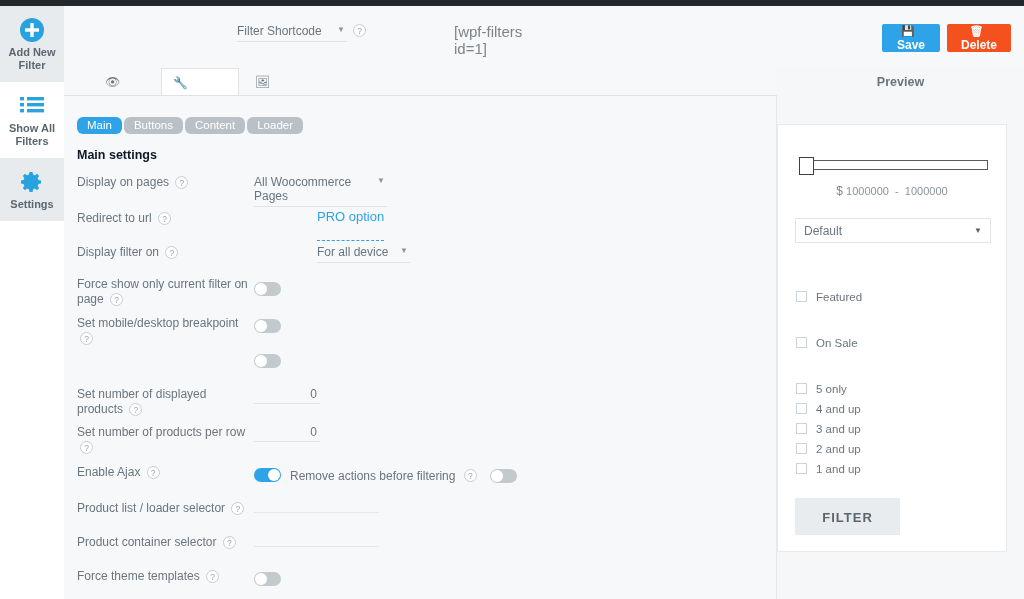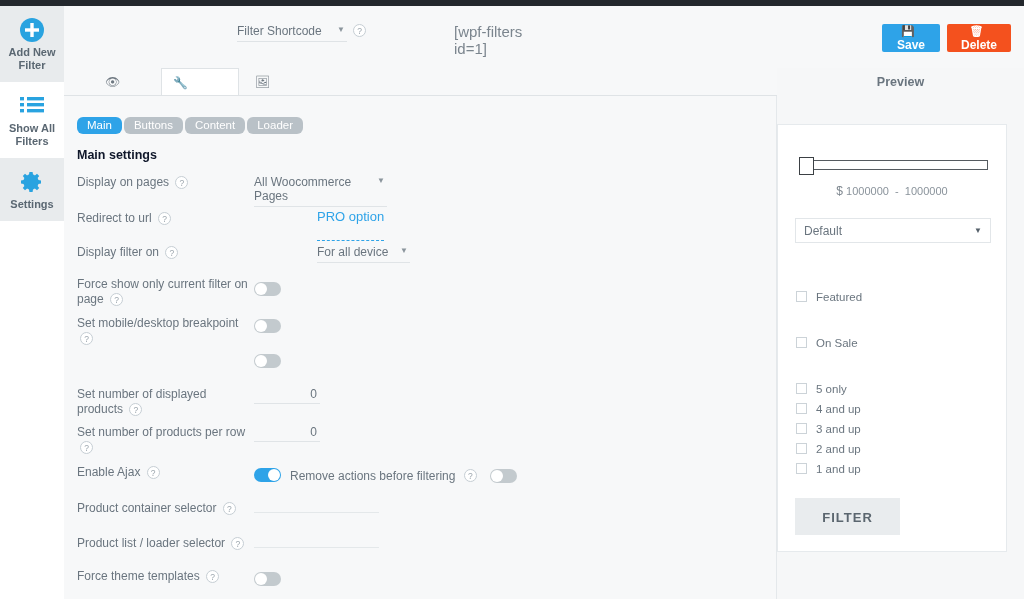--- a/index.html
+++ b/index.html
@@ -372,33 +372,33 @@
         <div class="r-ctrl" style="top:3px;left:190px;">
           <span class="toggle on"><span class="knob"></span></span>
         </div>
         <div class="r-ctrl" style="top:4px;left:226px;">
           <span class="inline-lbl">Remove actions before filtering</span>
           <span class="help-q">?</span>
           <span class="toggle" style="margin-left:9px;"><span class="knob"></span></span>
         </div>
       </div>
 
+      <div class="row" style="height:34px;">
+        <div class="r-label" style="top:4px;">
+          <span>Product list / loader selector</span>
+          <span class="help-q">?</span>
+        </div>
+        <div class="r-ctrl" style="top:2px;left:190px;">
+          <div class="txt-field"></div>
+        </div>
+      </div>
+
       <div class="row" style="height:35px;">
         <div class="r-label" style="top:4px;">
           <span>Product container selector</span>
-          <span class="help-q">?</span>
-        </div>
-        <div class="r-ctrl" style="top:2px;left:190px;">
-          <div class="txt-field"></div>
-        </div>
-      </div>
-
-      <div class="row" style="height:34px;">
-        <div class="r-label" style="top:4px;">
-          <span>Product list / loader selector</span>
           <span class="help-q">?</span>
         </div>
         <div class="r-ctrl" style="top:2px;left:190px;">
           <div class="txt-field"></div>
         </div>
       </div>
 
       <div class="row" style="height:34px;">
         <div class="r-label" style="top:3px;">
           <span>Force theme templates</span>

